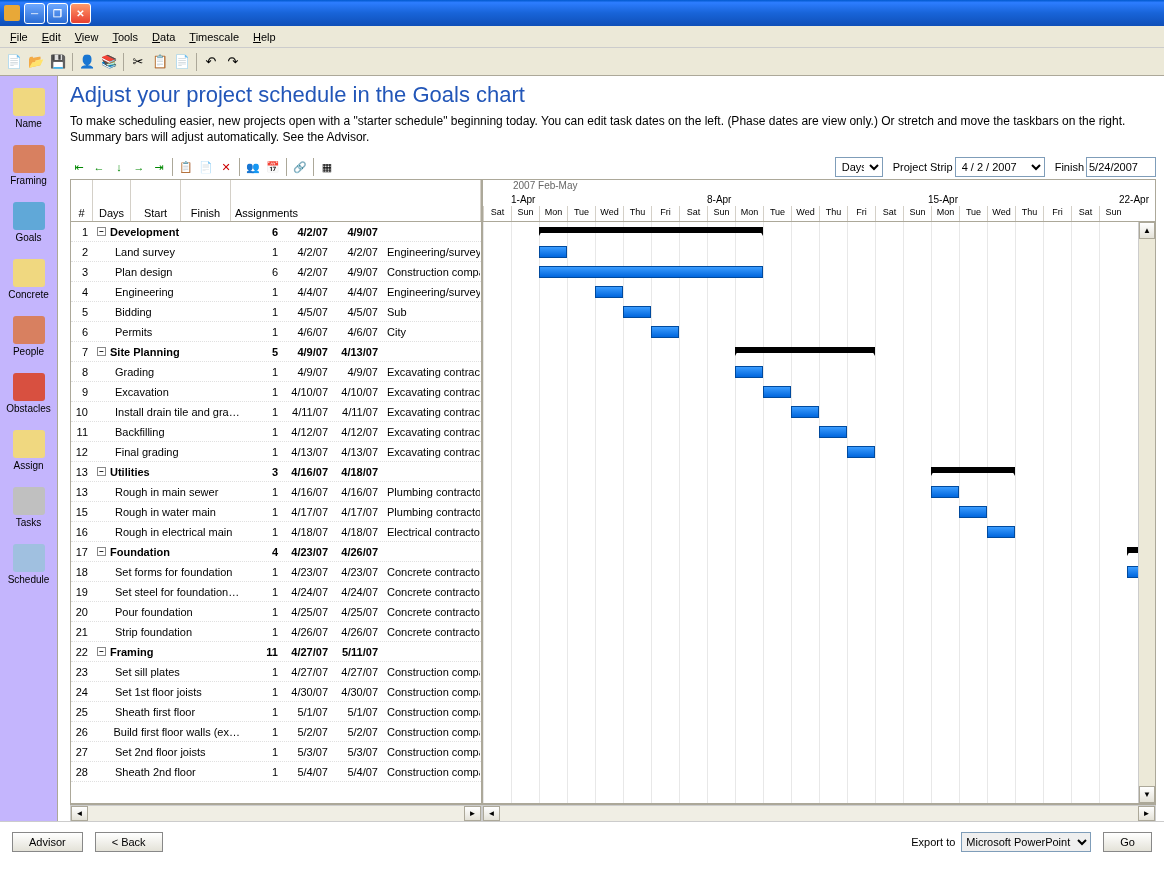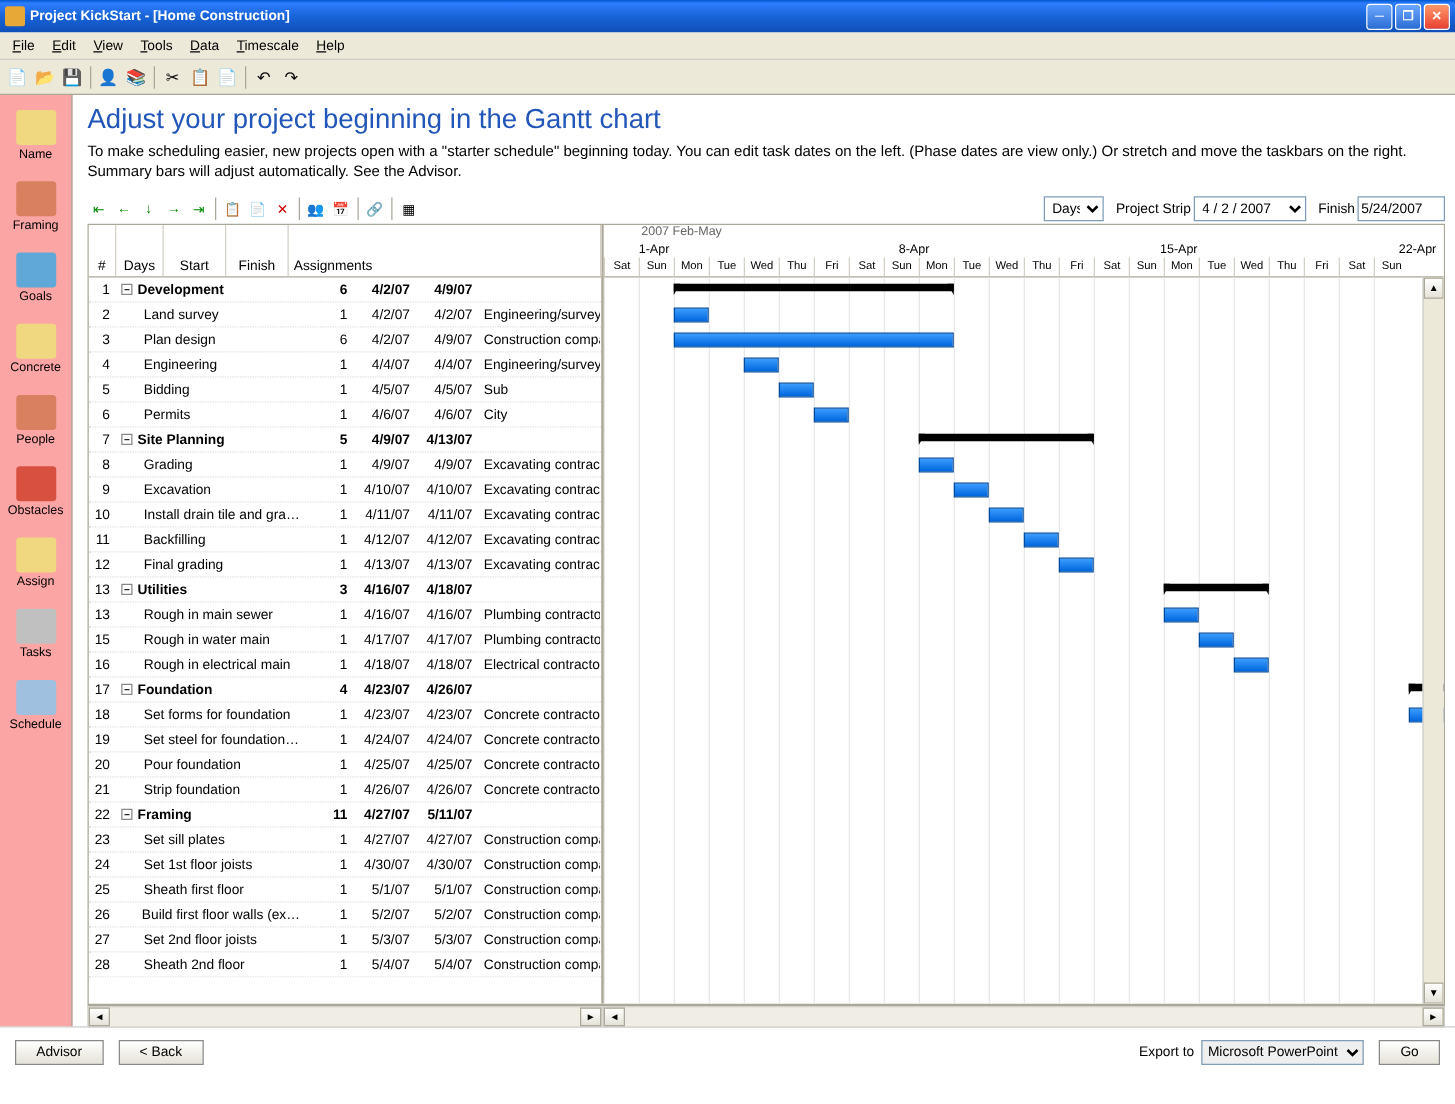--- a/index.html
+++ b/index.html
@@ -13,21 +13,21 @@
 .titlebar .winbtn.close { background: linear-gradient(to bottom, #ff9a6a, #e84030); }
 
 .menubar { background: #ece9d8; height: 22px; display: flex; align-items: center; border-bottom: 1px solid #ccc; padding: 0 4px; gap: 2px; }
 .menubar span { padding: 2px 6px; cursor: pointer; }
 
 .toolbar { background: #ece9d8; height: 28px; display: flex; align-items: center; padding: 0 4px; gap: 2px; border-bottom: 1px solid #aca899; }
 .tbtn { width: 20px; height: 20px; display: flex; align-items: center; justify-content: center; cursor: pointer; font-size: 13px; }
 .vsep { width: 1px; height: 18px; background: #aca899; margin: 0 2px; }
 
 .main { display: flex; height: 745px; }
-.sidebar { width: 58px; background: #fca5a5; border-right: 1px solid #aca899; padding-top: 6px; }
+.sidebar { width: 58px; background: #c4b5fd; border-right: 1px solid #aca899; padding-top: 6px; }
 .side-item { display: flex; flex-direction: column; align-items: center; padding: 6px 2px 10px; cursor: pointer; }
 .side-icon { width: 32px; height: 28px; margin-bottom: 2px; border-radius: 3px; }
 .side-label { font-size: 10px; color: #000; text-align: center; }
 
 .content { flex: 1; display: flex; flex-direction: column; padding: 6px 8px 0 12px; }
 .page-title { font-size: 22px; color: #2256b8; font-weight: normal; margin-bottom: 6px; }
 .page-desc { font-size: 12px; color: #000; margin-bottom: 12px; line-height: 1.3; }
 
 .controls-row { display: flex; align-items: center; gap: 2px; margin-bottom: 2px; }
 .controls-row .tbtn { width: 18px; height: 18px; font-size: 11px; }
@@ -89,21 +89,20 @@
 .footer .btn { padding: 3px 16px; border: 1px solid #888; background: linear-gradient(#fff,#e4e2d8); cursor: pointer; margin-right: 12px; font-size: 11px;}
 .footer .spacer { flex: 1; }
 .footer label { margin-right: 6px; }
 .footer select { font-size: 11px; width: 130px; height: 20px; border: 1px solid #7f9db9;}
 </style>
 </head>
 <body>
 
 <div class="titlebar">
   <div class="icon"></div>
-  <div class="title">Project KickStart - [Home Construction]</div>
   <div class="winbtns">
     <div class="winbtn">─</div>
     <div class="winbtn">❐</div>
     <div class="winbtn close">✕</div>
   </div>
 </div>
 
 <div class="menubar" id="menubar">
     <span><u>F</u>ile</span>
     <span><u>E</u>dit</span>
@@ -164,21 +163,21 @@
         <div class="side-icon" style="background:#c0c0c0;"></div>
         <div class="side-label">Tasks</div>
       </div>
       <div class="side-item">
         <div class="side-icon" style="background:#a0c0e0;"></div>
         <div class="side-label">Schedule</div>
       </div>
     </div>
 
   <div class="content">
-    <h1 class="page-title">Adjust your project beginning in the Gantt chart</h1>
+    <h1 class="page-title">Adjust your project schedule in the Goals chart</h1>
     <div class="page-desc">To make scheduling easier, new projects open with a "starter schedule" beginning today. You can edit task dates on the left. (Phase dates are view only.) Or stretch and move the taskbars on the right. Summary bars will adjust automatically. See the Advisor.</div>
 
     <div class="controls-row">
       <div class="tbtn" style="color:#080;">⇤</div>
       <div class="tbtn" style="color:#080;">←</div>
       <div class="tbtn" style="color:#080;">↓</div>
       <div class="tbtn" style="color:#080;">→</div>
       <div class="tbtn" style="color:#080;">⇥</div>
       <div class="vsep"></div>
       <div class="tbtn">📋</div>
@@ -434,21 +433,21 @@
     <div class="col-assign">Construction company</div>
             </div>
           </div>
       </div>
 
       <div class="chart-pane">
         <div class="chart-header">
           <div class="month-label" style="left:30px;">2007 Feb-May</div>
           <div class="week-labels" id="week-labels">
               <div class="week-label" style="left: 28px;">1-Apr</div>
-              <div class="week-label" style="left: 236px;">8-Apr</div>
+              <div class="week-label" style="left: 224px;">8-Apr</div>
               <div class="week-label" style="left: 445px;">15-Apr</div>
               <div class="week-label" style="left: 636px;">22-Apr</div>
             </div>
           <div class="day-cells" id="day-cells">
               <div class="day-cell" style="width: 28px;">Sat</div>
               <div class="day-cell" style="width: 28px;">Sun</div>
               <div class="day-cell" style="width: 28px;">Mon</div>
               <div class="day-cell" style="width: 28px;">Tue</div>
               <div class="day-cell" style="width: 28px;">Wed</div>
               <div class="day-cell" style="width: 28px;">Thu</div>

